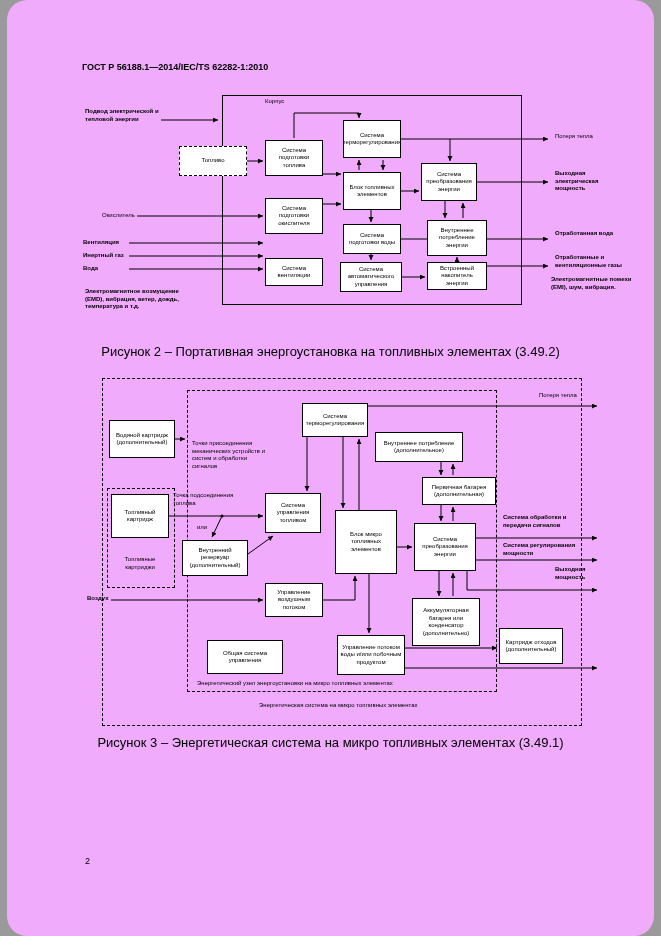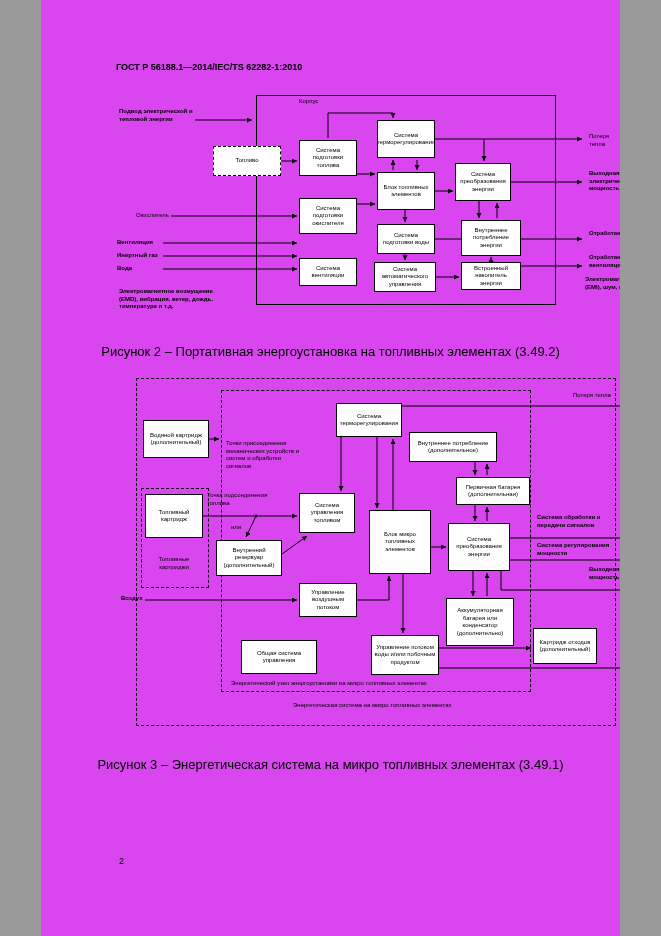--- a/index.html
+++ b/index.html
@@ -1,18 +1,18 @@
 <!DOCTYPE html>
 <html><head>
 <meta charset="utf-8">
 <style>
   * { margin:0; padding:0; box-sizing:border-box; }
   html,body { background:#9a9a9a; }
-  .page { position:relative; width:579px; height:936px; background:#d946ef;
-          font-family:"Liberation Sans", sans-serif; color:#000; overflow:hidden; margin:0 auto; }
+  .page { position:relative; width:647px; height:936px; background:#f0abfc;
+          font-family:"Liberation Sans", sans-serif; color:#000; overflow:hidden; margin:0 auto;border-radius:20px; }
   .hdr  { position:absolute; font-size:9px; font-weight:bold; }
   .caption { position:absolute; width:100%; text-align:center; font-size:13px; }
   .pageno  { position:absolute; font-size:9px; }
   .frame  { position:absolute; border:1px solid #000; z-index:1; }
   .dframe { position:absolute; border:1px dashed #000; z-index:1; }
   .box { position:absolute; border:1px solid #000; background:#fff;
          display:flex; flex-direction:column; align-items:center; justify-content:center;
          text-align:center; font-size:6px; line-height:1.25; padding:2px; z-index:2;
          overflow-wrap:break-word; }
   .dashedbox { border-style:dashed; }
@@ -147,17 +147,17 @@
   <div class="lbl b" style="left:80px;top:595px">Воздух</div>
 
   <div class="lbl" style="left:532px;top:392px">Потеря тепла</div>
   <div class="lbl b" style="left:496px;top:514px;width:86px">Система обработки и передачи сигналов</div>
   <div class="lbl b" style="left:496px;top:542px;width:86px">Система регулирования мощности</div>
   <div class="lbl b" style="left:548px;top:566px;width:56px">Выходная мощность</div>
 
   <div class="lbl" style="left:190px;top:680px">Энергетический узел энергоустановки на микро топливных элементах</div>
   <div class="lbl" style="left:252px;top:702px">Энергетическая система на микро топливных элементах</div>
 
-  <div class="caption" style="top:757px">Рисунок 3 – Энергетическая система на микро топливных элементах (3.49.1)</div>
+  <div class="caption" style="top:735px">Рисунок 3 – Энергетическая система на микро топливных элементах (3.49.1)</div>
 
   <div class="pageno" style="left:78px;top:856px">2</div>
 
 </div>
 
 </body></html>

